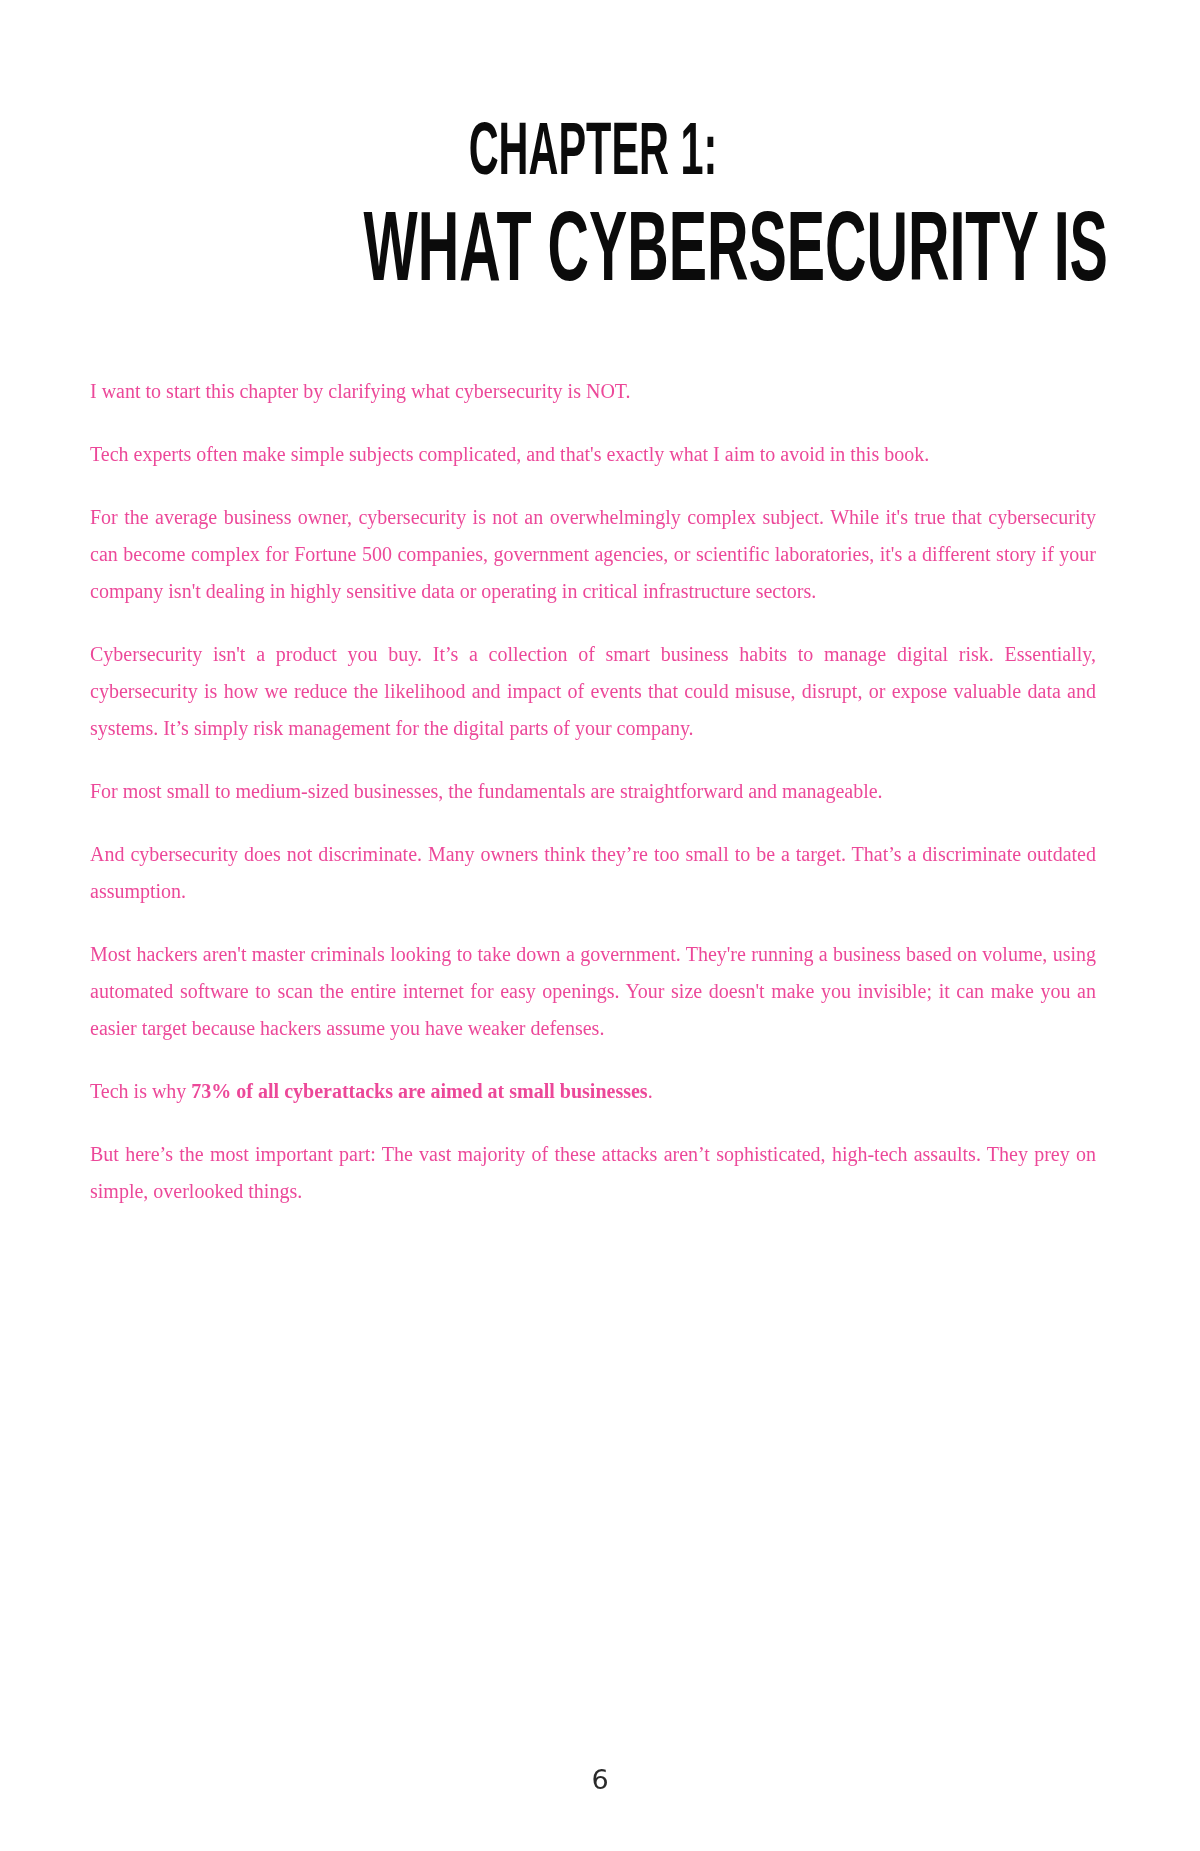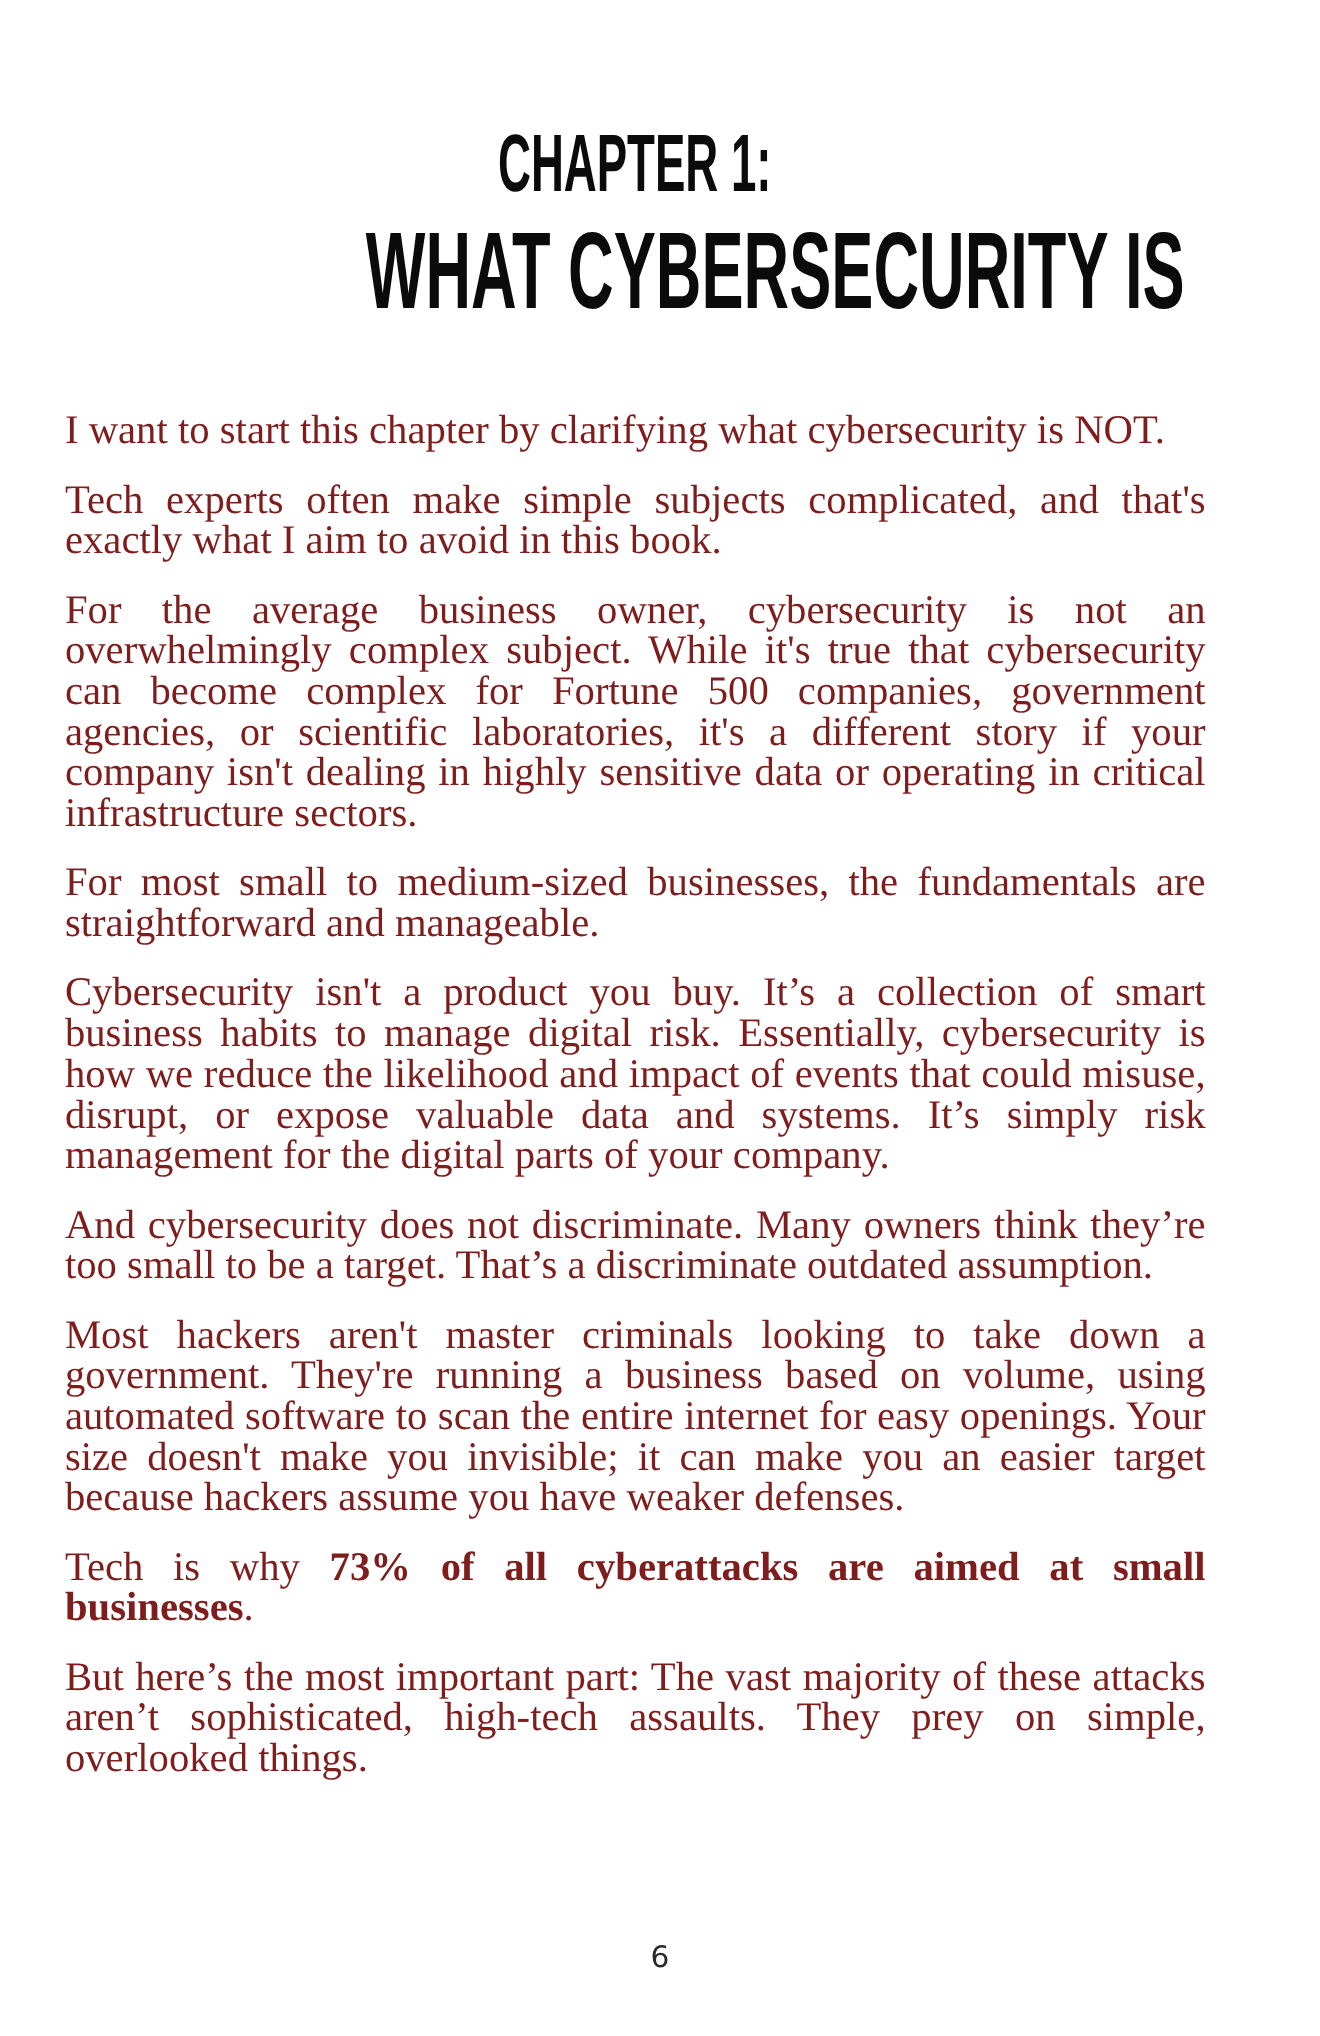--- a/index.html
+++ b/index.html
@@ -12,21 +12,21 @@
     height: 1851px;
     position: relative;
     font-family: "Liberation Serif", serif;
     color: #141414;
     overflow: hidden;
   }
   .page {
     box-sizing: border-box;
     width: 1200px;
     height: 1851px;
-    padding: 112px 104px 0 59px;
+    padding: 112px 104px 0 90px;
     position: relative;
   }
   
   .heading-block {
     text-align: center;
     margin-bottom: 78px;
   }
   .chapter-kicker {
     display: block;
     line-height: 1;
@@ -56,25 +56,25 @@
     font-size: 99px;
     line-height: 1;
     letter-spacing: 0px;
     color: #0b0b0b;
     transform: scaleX(0.58);
     transform-origin: center;
     white-space: nowrap;
   }
   
   .body-text {
-    font-size: 37px;
+    font-size: 20px;
     line-height: 37px;
     text-align: justify;
     text-justify: inter-word;
-    color: #7f1d1d;
+    color: #ec4899;
   }
   .body-text p {
     margin: 0 0 26px 0;
   }
   .body-text .seg-bold {
     font-weight: 700;
   }
   
   .page-number {
     position: absolute;
@@ -99,22 +99,22 @@
     </div>
     <h1 class="chapter-title">
       <span class="squeeze">WHAT CYBERSECURITY IS</span>
     </h1>
   </header>
 
   <main class="body-text" id="body-text">
       <p><span class="seg-regular">I want to start this chapter by clarifying what cybersecurity is NOT.</span></p>
       <p><span class="seg-regular">Tech experts often make simple subjects complicated, and that's exactly what I aim to avoid in this book.</span></p>
       <p><span class="seg-regular">For the average business owner, cybersecurity is not an overwhelmingly complex subject. While it's true that cybersecurity can become complex for Fortune 500 companies, government agencies, or scientific laboratories, it's a different story if your company isn't dealing in highly sensitive data or operating in critical infrastructure sectors.</span></p>
+      <p><span class="seg-regular">Cybersecurity isn't a product you buy. It’s a collection of smart business habits to manage digital risk. Essentially, cybersecurity is how we reduce the likelihood and impact of events that could misuse, disrupt, or expose valuable data and systems. It’s simply risk management for the digital parts of your company.</span></p>
       <p><span class="seg-regular">For most small to medium-sized businesses, the fundamentals are straightforward and manageable.</span></p>
-      <p><span class="seg-regular">Cybersecurity isn't a product you buy. It’s a collection of smart business habits to manage digital risk. Essentially, cybersecurity is how we reduce the likelihood and impact of events that could misuse, disrupt, or expose valuable data and systems. It’s simply risk management for the digital parts of your company.</span></p>
       <p><span class="seg-regular">And cybersecurity does not discriminate. Many owners think they’re too small to be a target. That’s a discriminate outdated assumption.</span></p>
       <p><span class="seg-regular">Most hackers aren't master criminals looking to take down a government. They're running a business based on volume, using automated software to scan the entire internet for easy openings. Your size doesn't make you invisible; it can make you an easier target because hackers assume you have weaker defenses.</span></p>
       <p><span class="seg-regular">Tech is why </span><span class="seg-bold">73% of all cyberattacks are aimed at small businesses</span><span class="seg-regular">.</span></p>
       <p><span class="seg-regular">But here’s the most important part: The vast majority of these attacks aren’t sophisticated, high-tech assaults. They prey on simple, overlooked things.</span></p>
     </main>
 
   <footer>
     <div class="page-number">6</div>
   </footer>
 

